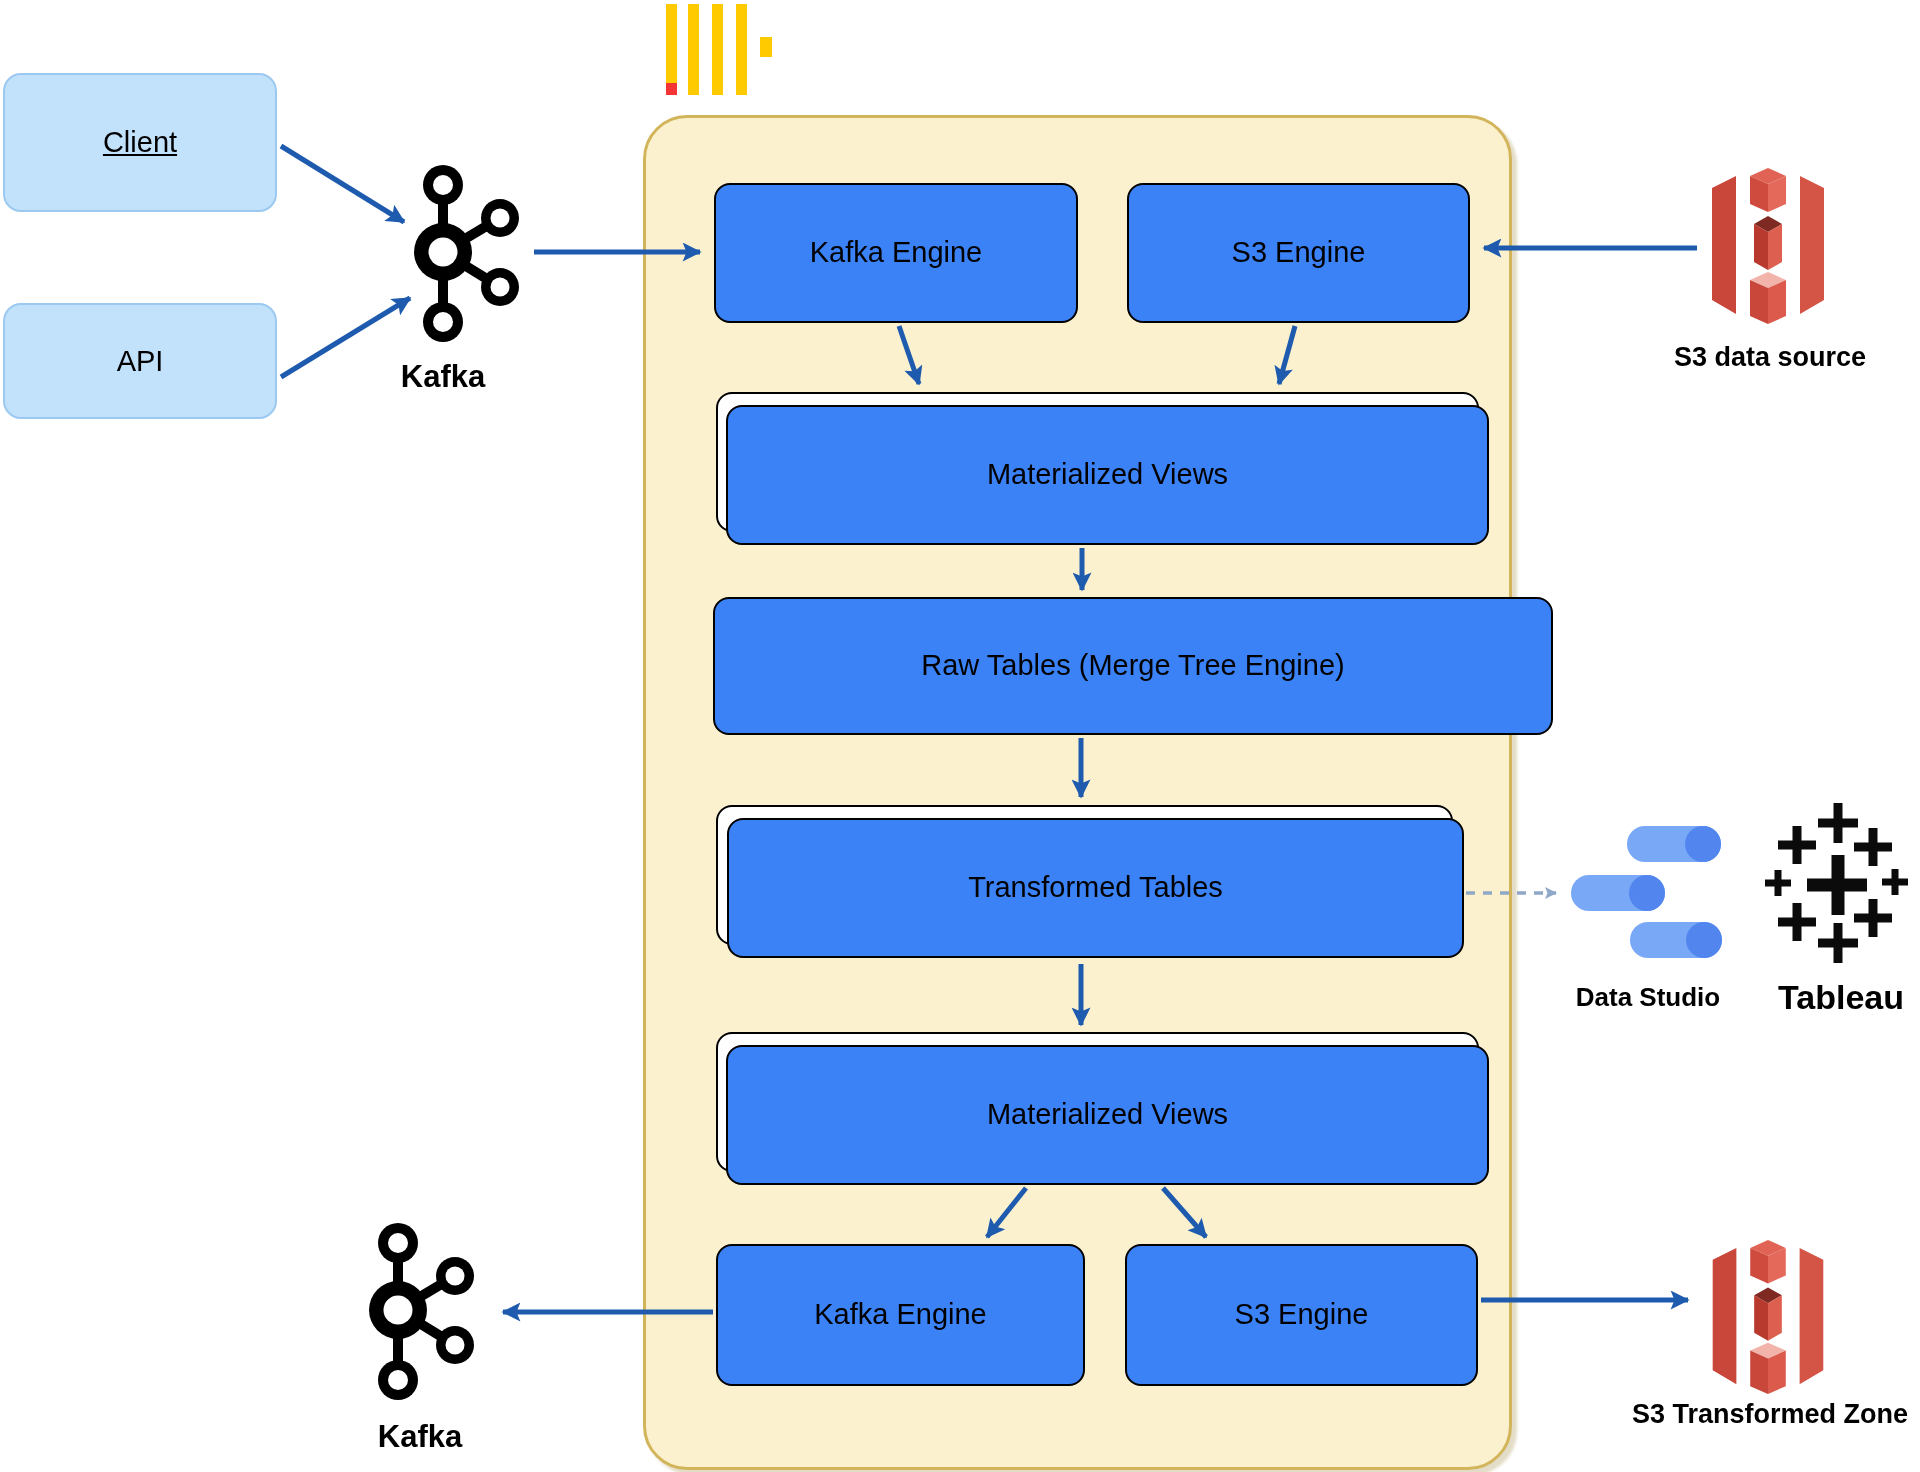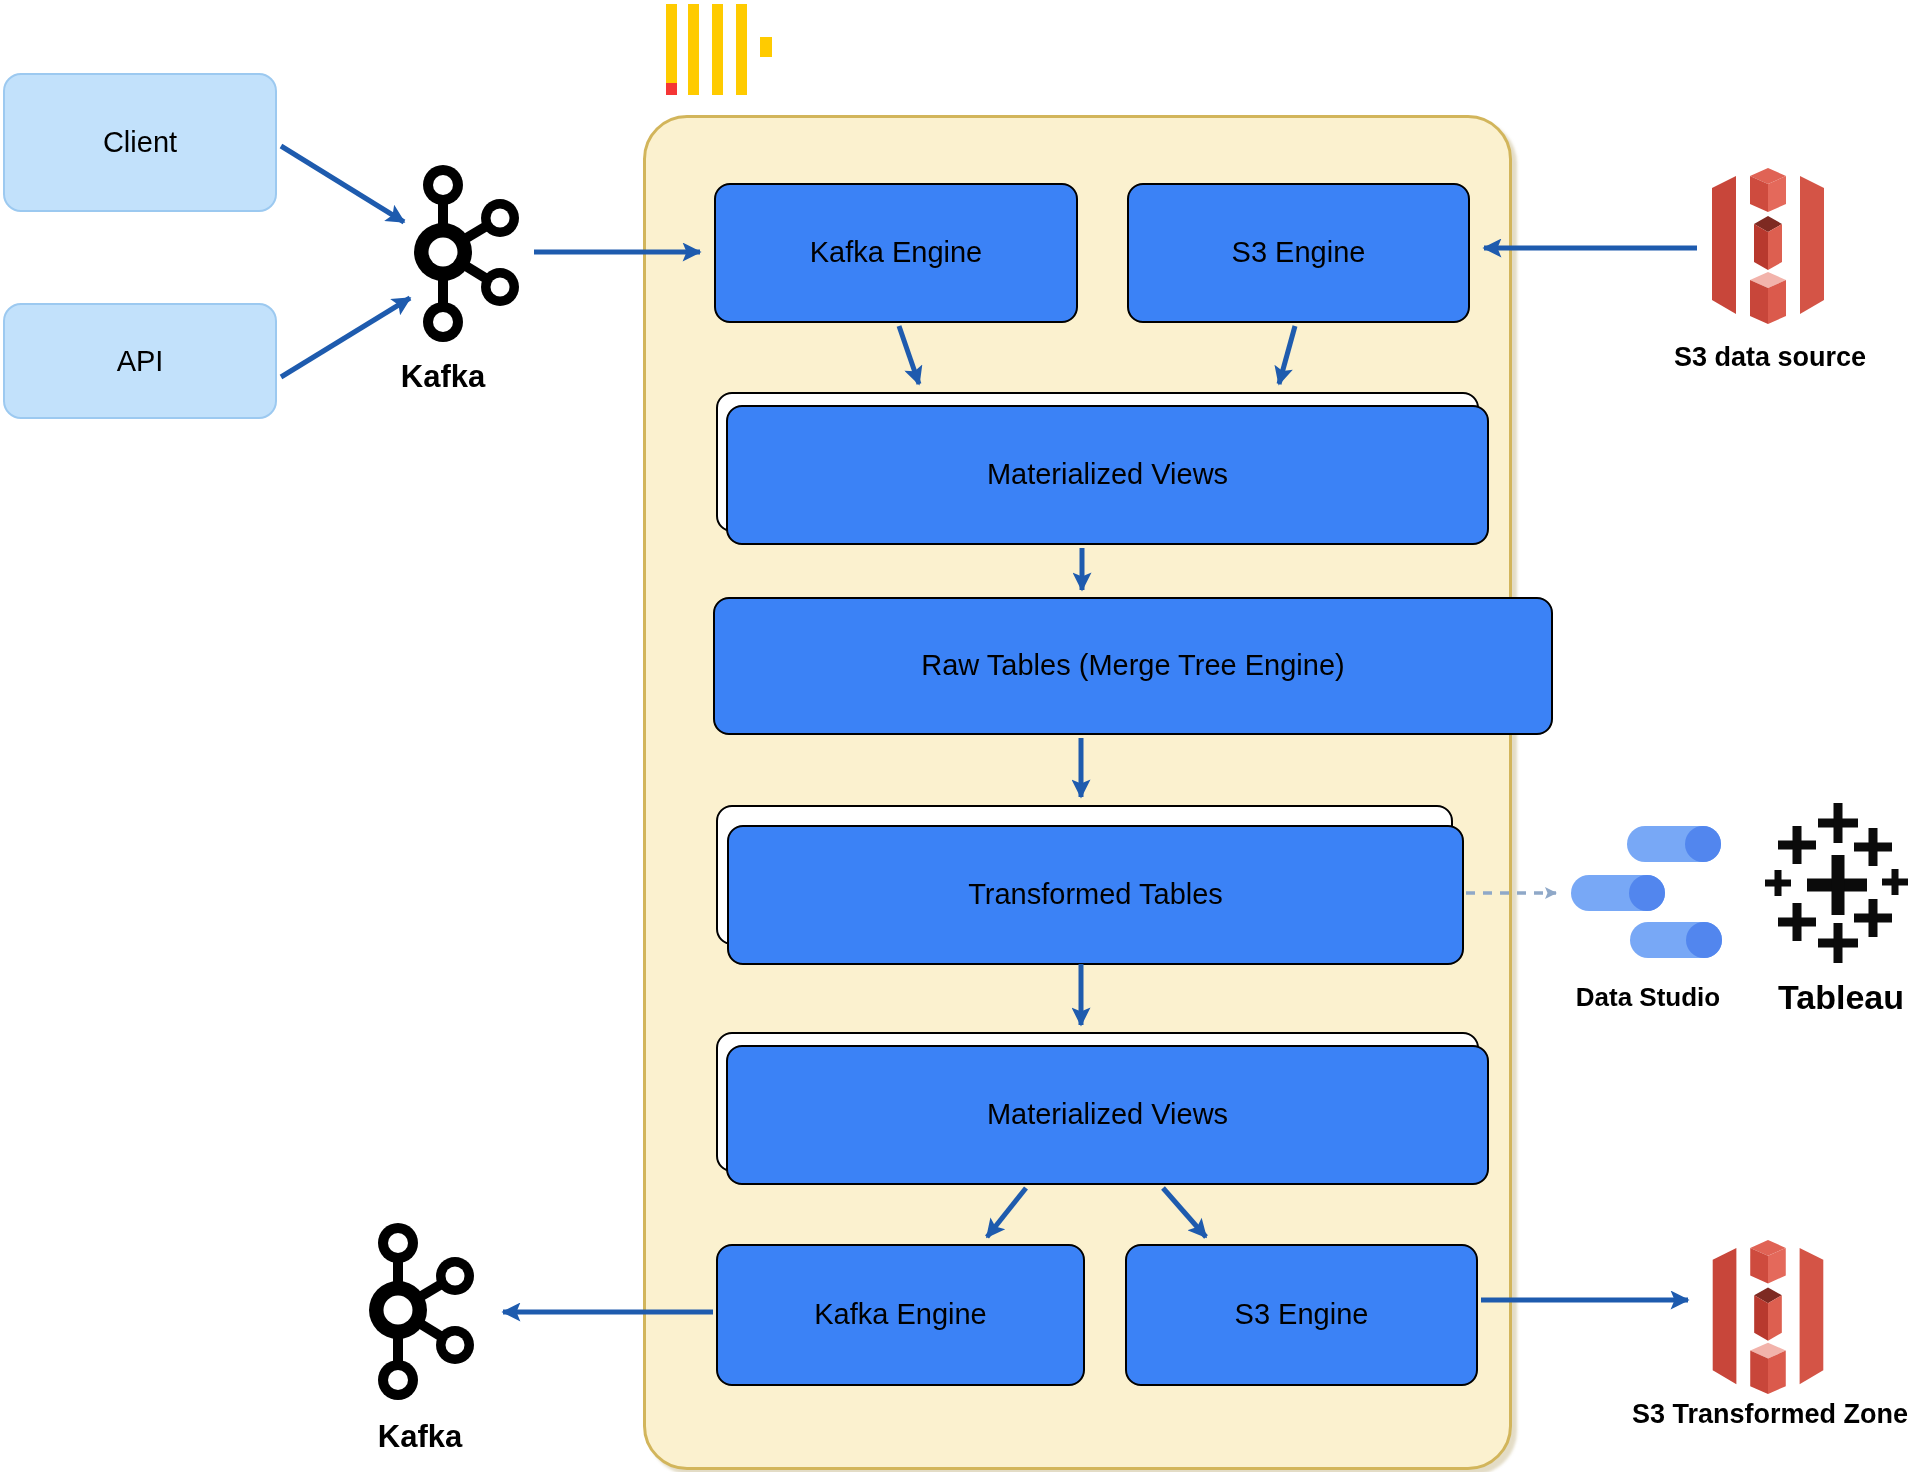--- a/index.html
+++ b/index.html
@@ -45,21 +45,21 @@
 
   <svg style="left:660px;top:0;" width="120" height="100" viewBox="0 0 120 100">
     <rect x="6" y="4" width="11" height="79" fill="#FFCB00"></rect>
     <rect x="6" y="83" width="11" height="12" fill="#F53535"></rect>
     <rect x="28" y="4" width="11" height="91" fill="#FFCB00"></rect>
     <rect x="52" y="4" width="11" height="91" fill="#FFCB00"></rect>
     <rect x="76" y="4" width="11" height="91" fill="#FFCB00"></rect>
     <rect x="100" y="37" width="12" height="20" fill="#FFCB00"></rect>
   </svg>
 
-  <div class="node blue-box" style="left:3px;top:73px;width:274px;height:139px;">
+  <div class="node blue-box" style="left:3px;top:73px;width:274px;height:139px;text-decoration:underline;">
     <span>Client</span>
   </div>
   <div class="node blue-box" style="left:3px;top:303px;width:274px;height:116px;">
     <span>API</span>
   </div>
 
   <svg style="left:383px;top:155px;" width="140" height="193" viewBox="0 0 140 193">
     <g stroke="#000" stroke-width="10">
       <line x1="60" y1="97" x2="60" y2="30"></line>
       <line x1="60" y1="97" x2="60" y2="167"></line>
@@ -91,21 +91,21 @@
   <div class="stack-back" style="left:716px;top:392px;width:763px;height:140px;"></div>
   <div class="node white-box" style="left:726px;top:405px;width:763px;height:140px;">
     <span>Materialized Views</span>
   </div>
 
   <div class="node white-box" style="left:713px;top:597px;width:840px;height:138px;">
     <span>Raw Tables (Merge Tree Engine)</span>
   </div>
 
   <div class="stack-back" style="left:716px;top:805px;width:737px;height:140px;"></div>
-  <div class="node white-box" style="left:727px;top:818px;width:737px;height:140px;margin-top:7px;">
+  <div class="node white-box" style="left:727px;top:818px;width:737px;height:140px;">
     <span>Transformed Tables</span>
   </div>
 
   <div class="stack-back" style="left:716px;top:1032px;width:763px;height:140px;"></div>
   <div class="node white-box" style="left:726px;top:1045px;width:763px;height:140px;">
     <span>Materialized Views</span>
   </div>
 
   <div class="node white-box" style="left:716px;top:1244px;width:369px;height:142px;">
     <span>Kafka Engine</span>

